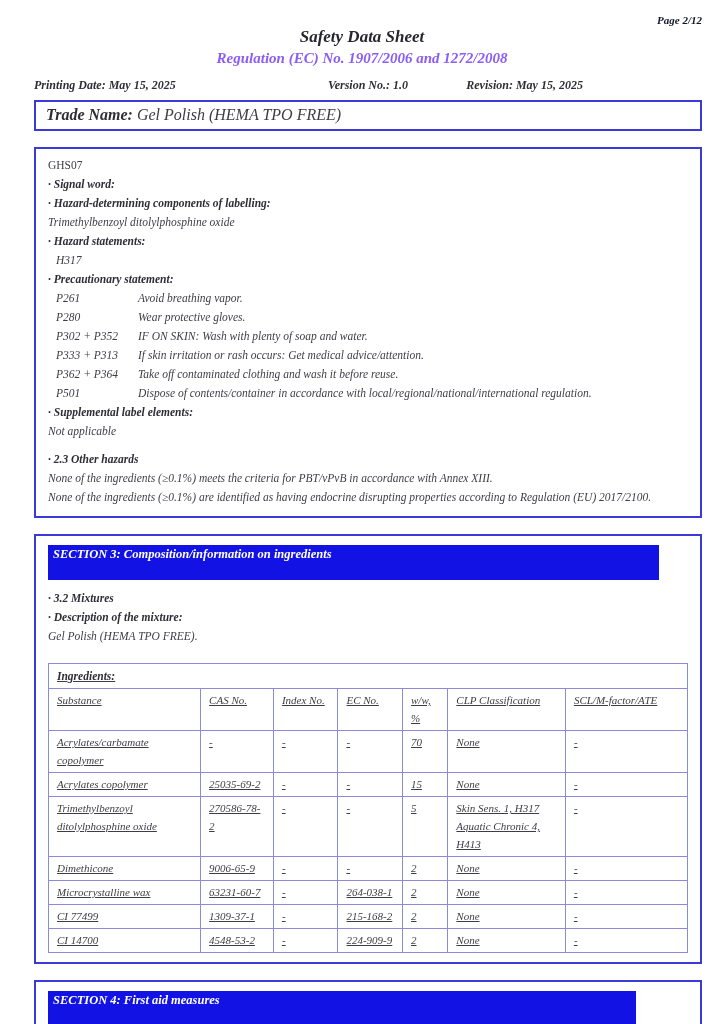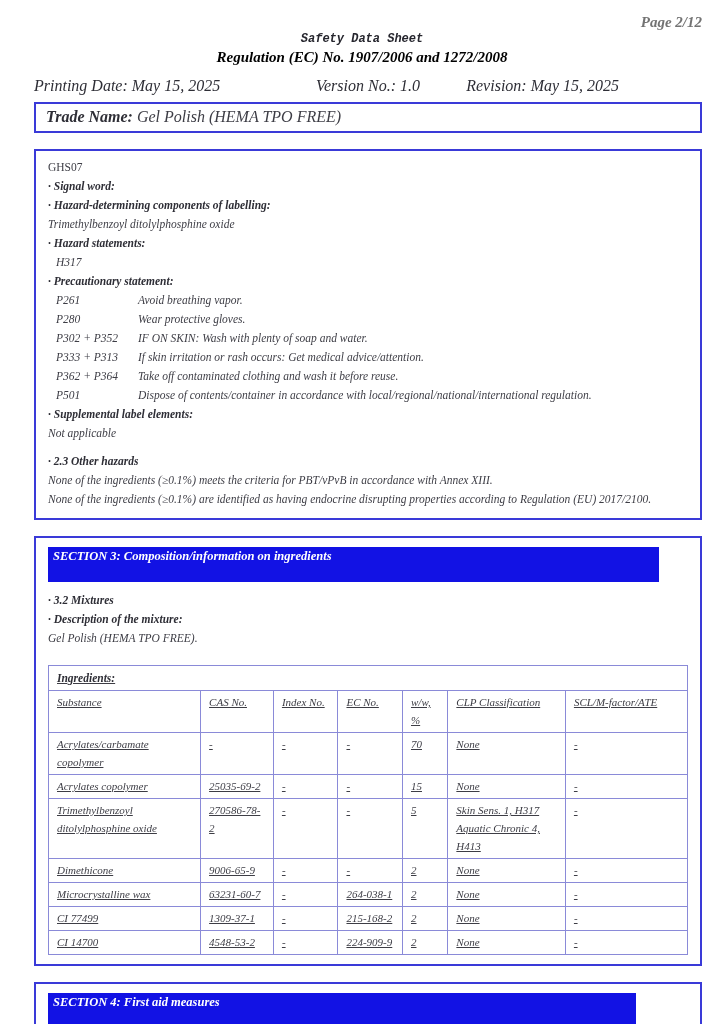--- a/index.html
+++ b/index.html
@@ -9,24 +9,24 @@
     box-sizing:border-box;
     background:#ffffff;
     font-family:"Liberation Serif","DejaVu Serif",serif;
     font-style:italic;
     color:#3d3d45;
     font-size:11.5px;
     overflow:hidden;
     padding-top:14px;
   }
   .hdr { margin:0 22px; }
-  .page-num { text-align:right; font-weight:700; font-size:15px; color:#737373; }
-  .doc-title { text-align:center; font-weight:700; font-size:12px; color:#26262e; margin-top:1px;font-family:Liberation Mono, monospace; }
-  .doc-subtitle { text-align:center; font-weight:700; font-size:15px; color:#000000; margin-top:3px; }
-  .meta-row { display:flex; margin:11px 22px 0 34px; font-weight:400; font-size:16px; color:#2e2e36; }
+  .page-num { text-align:right; font-weight:700; font-size:11px; color:#0f172a; }
+  .doc-title { text-align:center; font-weight:700; font-size:17px; color:#26262e; margin-top:1px; }
+  .doc-subtitle { text-align:center; font-weight:700; font-size:15px; color:#8b5cf6; margin-top:3px; }
+  .meta-row { display:flex; margin:11px 22px 0 34px; font-weight:700; font-size:12px; color:#2e2e36; }
   .meta-row .m-left { flex:1.2; text-align:left; }
   .meta-row .m-center { flex:1; text-align:center; }
   .meta-row .m-right { flex:1.2; text-align:left; }
 
   .box { border:2px solid #3a3ad8; margin-left:34px; margin-right:22px; box-sizing:border-box; background:#fff; }
   .trade-box { margin-top:7px; padding:4px 10px 5px; font-size:16px; }
   .trade-label { font-weight:700; color:#2e2e36; }
 
   .section-box { margin-top:16px; padding:7px 12px 9px; }
   .line { line-height:19px;font-family:Liberation Serif, serif; }

